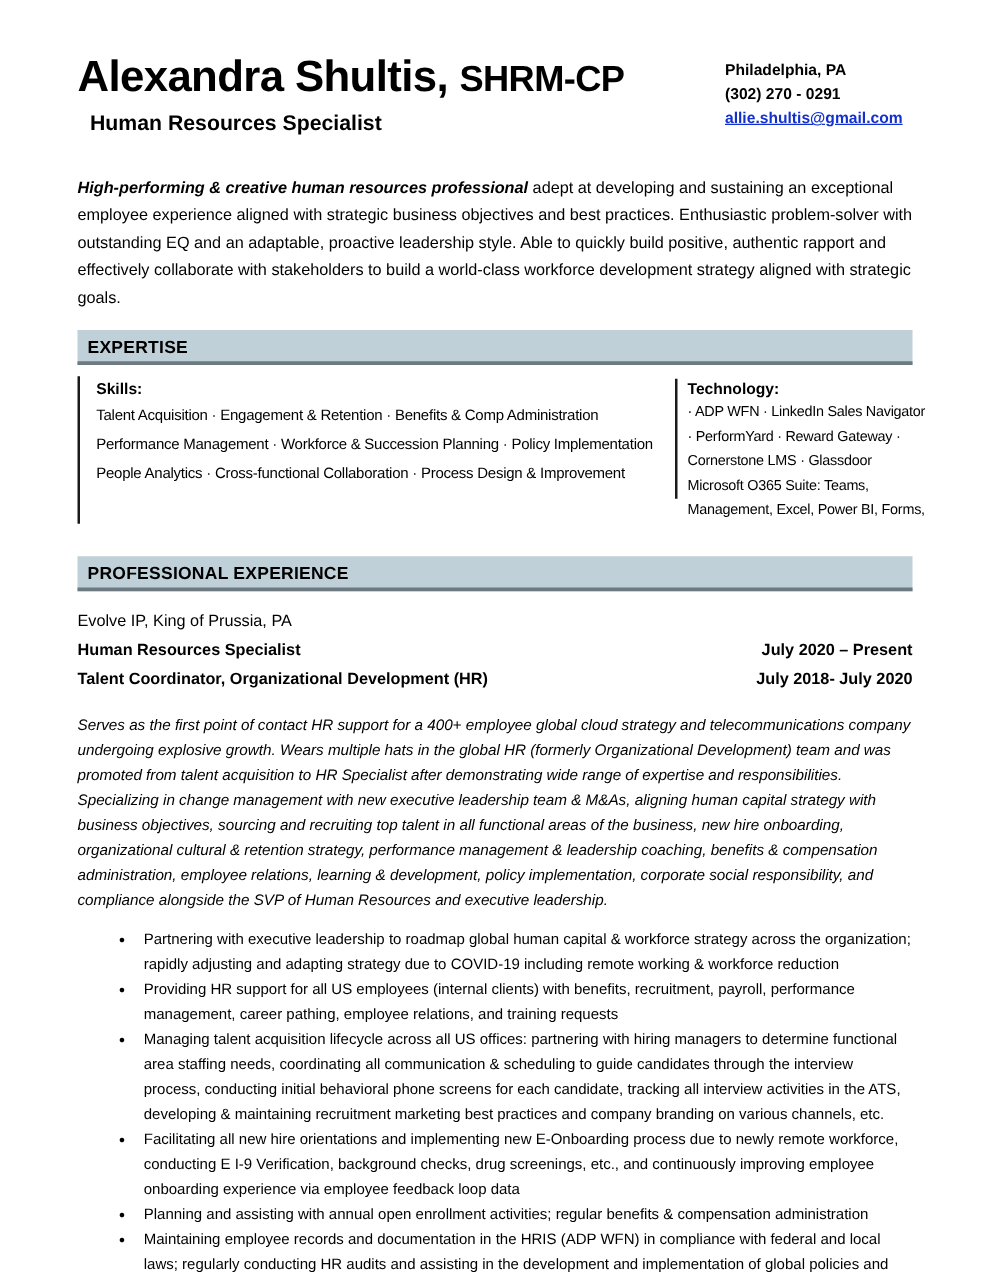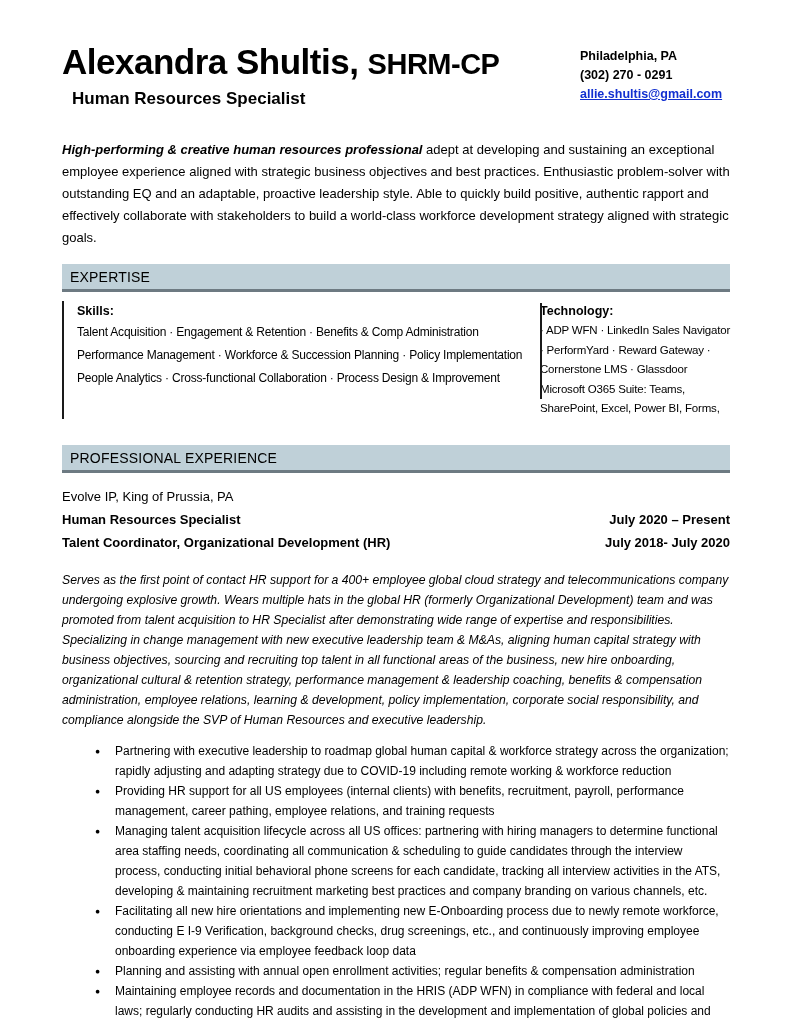--- a/index.html
+++ b/index.html
@@ -23,32 +23,32 @@
   .contact-block a { color: var(--link-blue, #1230d0); text-decoration: underline; }
 
   
   .summary { margin: 30px 0 0; font-size: 13px; line-height: 22px; }
   .summary .lead { font-weight: bold; font-style: italic; }
 
   
   .section-bar {
     background: var(--section-bar-bg, #bfd0d8);
     border-bottom: 3px solid var(--section-bar-border, #6d7a82);
-    font-weight: normal; font-size: 14px; letter-spacing: 0.2px;
+    font-weight: bold; font-size: 14px; letter-spacing: 0.2px;
     padding: 5px 16px 4px 8px;
   }
   .bar-expertise { margin-top: 15px; }
   .bar-experience { margin-top: 26px; }
 
   
   .columns { display: flex; margin-top: 9px; }
   .skills-col { width: 478px; flex: none; border-left: 2px solid #1a1a1a; padding-left: 13px; }
   .col-label { font-size: 12.5px; font-weight: bold; line-height: 20px; }
   .skill-line { font-size: 12px; line-height: 23px; letter-spacing: -0.2px; white-space: nowrap; }
-  .tech-col { margin-left: auto; width: 190px; flex: none; position: relative; }
+  .tech-col { margin-left: auto; width: 190px; flex: none; position: relative; padding-left: 10px; }
   .tech-col::before { content: ""; position: absolute; left: 0; top: 2px; width: 2px; height: 96px; background: #1a1a1a; }
   .tech-line { font-size: 11.5px; line-height: 19.5px; letter-spacing: -0.2px; white-space: nowrap; }
 
   
   .company { margin-top: 13px; font-size: 13px; line-height: 22px; }
   .role-row { display: flex; justify-content: space-between; font-size: 13px; font-weight: bold; line-height: 23px; }
   .role-dates { font-weight: bold; white-space: nowrap; margin-left: 28px; }
   .role-desc { margin: 16px 0 0; font-style: italic; font-size: 12.2px; line-height: 20px; }
 
   
@@ -86,21 +86,21 @@
       <div class="skill-line">Talent Acquisition · Engagement &amp; Retention · Benefits &amp; Comp Administration</div>
       <div class="skill-line">Performance Management · Workforce &amp; Succession Planning · Policy Implementation</div>
       <div class="skill-line">People Analytics · Cross-functional Collaboration · Process Design &amp; Improvement</div>
     </div>
     <div class="tech-col">
       <div class="col-label">Technology:</div>
       <div class="tech-line">· ADP WFN · LinkedIn Sales Navigator</div>
       <div class="tech-line">· PerformYard · Reward Gateway ·</div>
       <div class="tech-line">Cornerstone LMS · Glassdoor</div>
       <div class="tech-line">Microsoft O365 Suite: Teams,</div>
-      <div class="tech-line">SharePoint, Excel, Power BI, Forms,</div>
+      <div class="tech-line">Management, Excel, Power BI, Forms,</div>
     </div>
   </div>
 
   <div class="section-bar bar-experience">
     <span>PROFESSIONAL EXPERIENCE</span>
   </div>
 
   <div class="company">Evolve IP, King of Prussia, PA</div>
 
   <div class="role-row">

